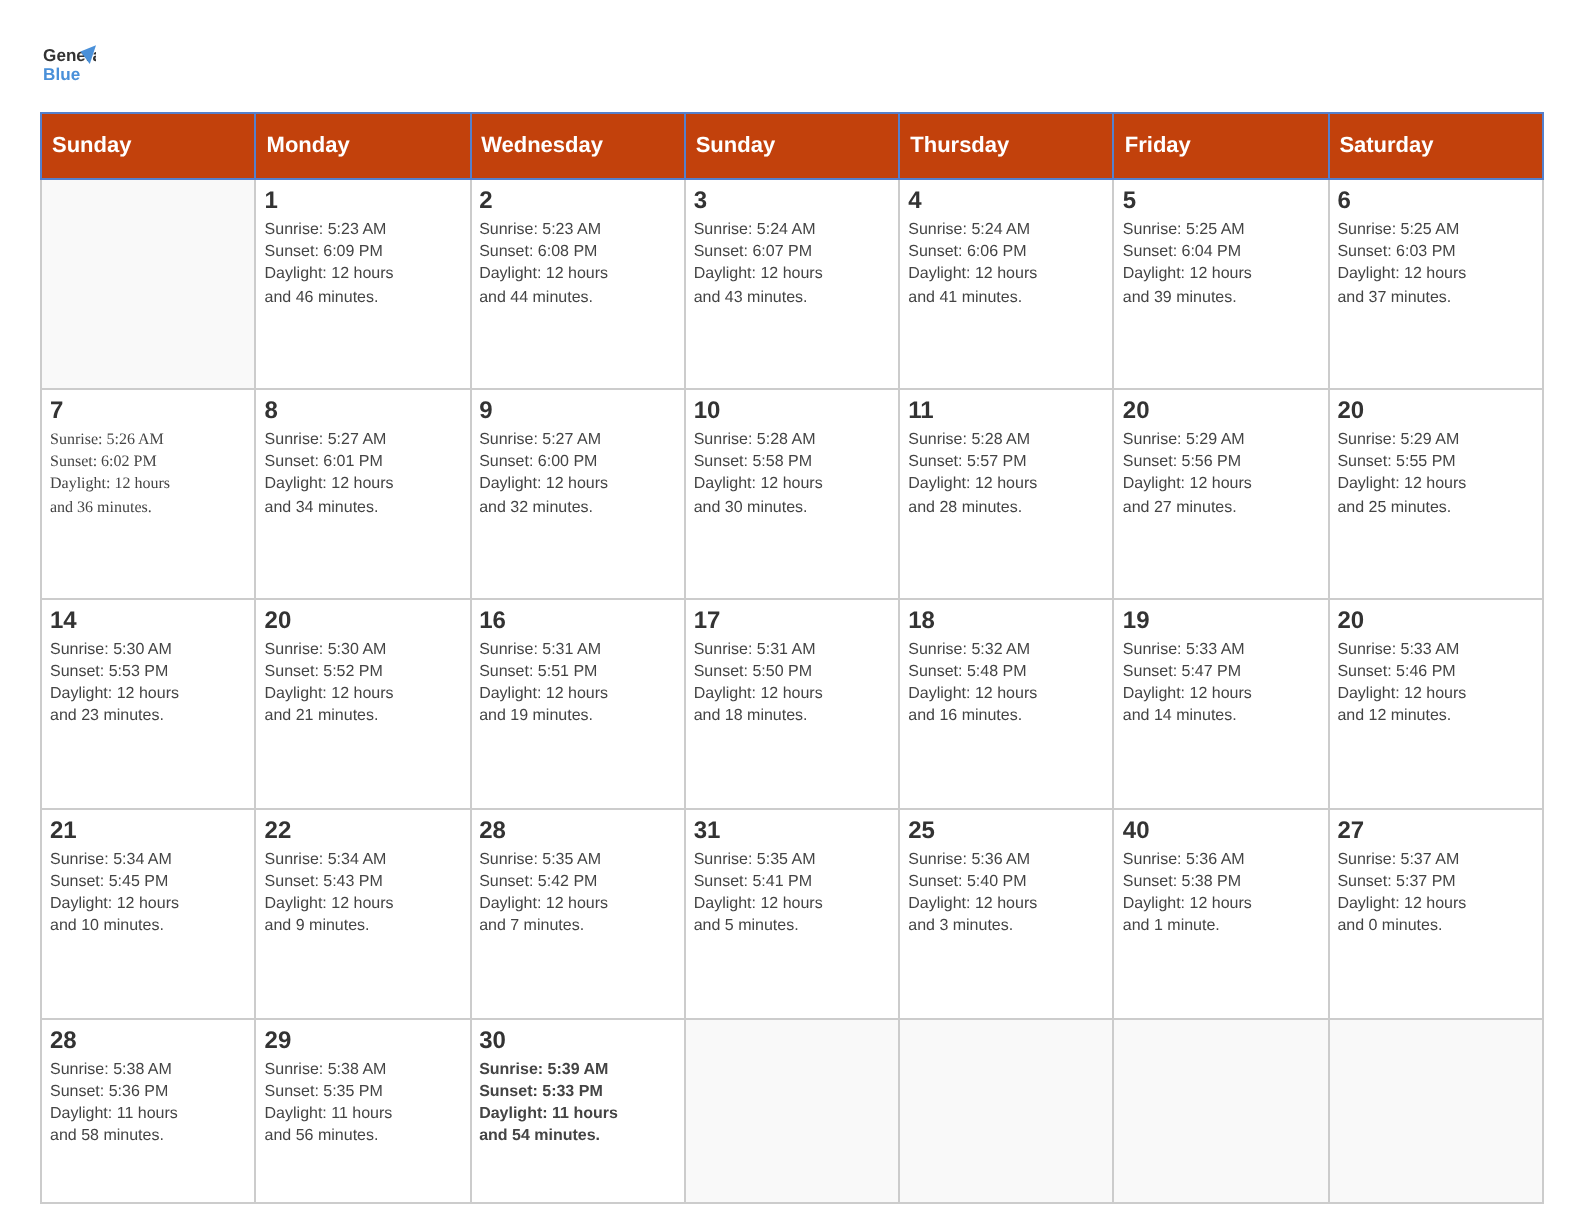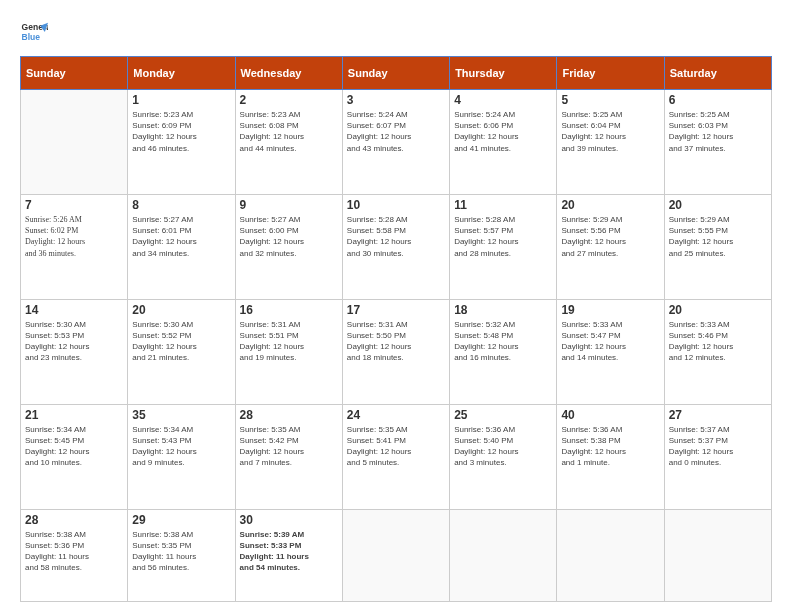--- a/index.html
+++ b/index.html
@@ -272,35 +272,35 @@
         </tr>
         <tr class="week-row">
           <td>
             <span class="day-number">21</span>
             <div class="day-info" style="white-space: pre-line;">Sunrise: 5:34 AM
 Sunset: 5:45 PM
 Daylight: 12 hours
 and 10 minutes.</div>
           </td>
           <td>
-            <span class="day-number">35</span>
+            <span class="day-number">22</span>
             <div class="day-info" style="white-space: pre-line;">Sunrise: 5:34 AM
 Sunset: 5:43 PM
 Daylight: 12 hours
 and 9 minutes.</div>
           </td>
           <td>
             <span class="day-number">28</span>
             <div class="day-info" style="white-space: pre-line;">Sunrise: 5:35 AM
 Sunset: 5:42 PM
 Daylight: 12 hours
 and 7 minutes.</div>
           </td>
           <td>
-            <span class="day-number">24</span>
+            <span class="day-number">31</span>
             <div class="day-info" style="white-space: pre-line;">Sunrise: 5:35 AM
 Sunset: 5:41 PM
 Daylight: 12 hours
 and 5 minutes.</div>
           </td>
           <td>
             <span class="day-number">25</span>
             <div class="day-info" style="white-space: pre-line;">Sunrise: 5:36 AM
 Sunset: 5:40 PM
 Daylight: 12 hours

